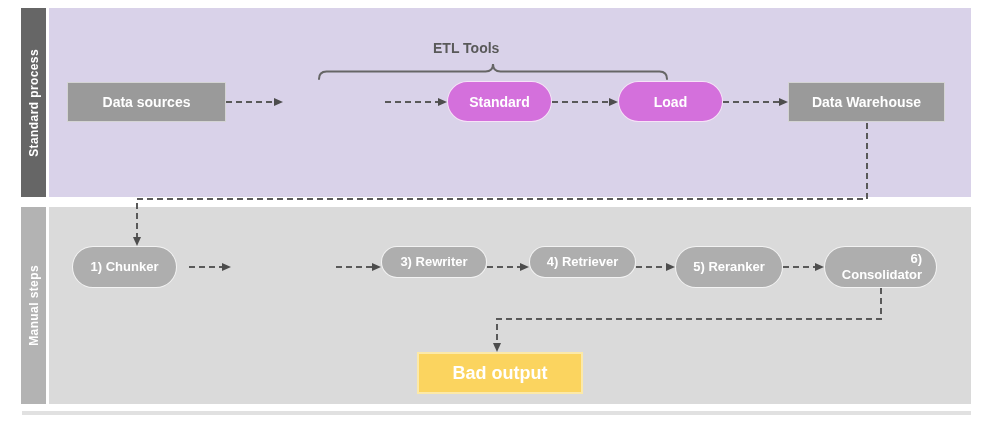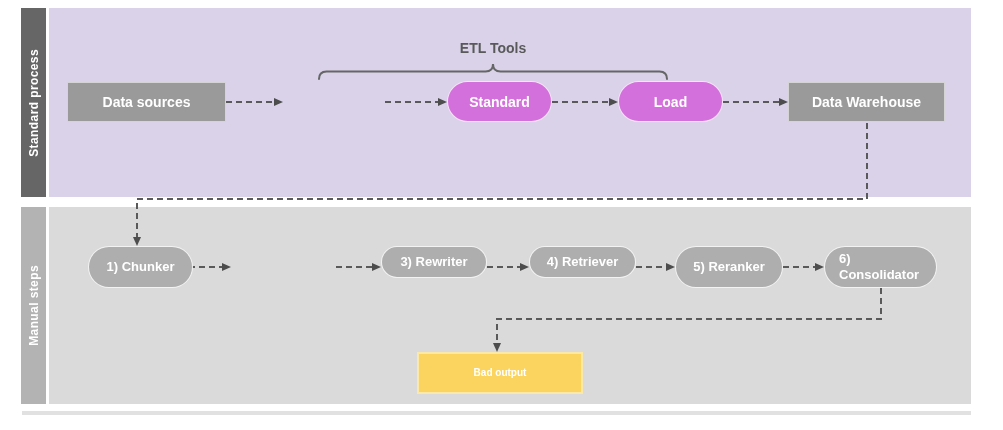--- a/index.html
+++ b/index.html
@@ -28,21 +28,21 @@
   .lane1-body  { left:49px; top:8px;   width:922px; height:189px; background:#d9d2e9; }
   .lane2-strip { left:21px; top:207px; width:25px; height:197px; background:#b3b3b3; }
   .lane2-body  { left:49px; top:207px; width:922px; height:197px; background:#dadada; }
   .bottom-divider {
     position:absolute; left:22px; top:411px; width:949px; height:4px;
     background:#e1e1e1;
   }
   .node {
     position:absolute;
     display:flex; align-items:center; justify-content:center;
-    color:#ffffff; font-weight:bold; text-align:left;
+    color:#ffffff; font-weight:bold; text-align:right;
     box-sizing:border-box;
     line-height:16px;
   }
   .box {
     background:#9a9a9a;
     border:1px solid #d4d4d4;
     font-size:14px;
   }
   .pill {
     border-radius:21px;
@@ -52,25 +52,25 @@
   }
   .pill-etl {
     background:#d470dc;
     border:1.5px solid rgba(255,255,255,0.8);
     font-size:14px;
   }
   .pill-gray { background:#aeaeae; }
   .box-yellow {
     background:#fbd45f;
     border:2px solid #fce9a8;
-    font-size:10px;
+    font-size:18px;
   }
   .brace-label {
     position:absolute; left:433px; top:40px; width:120px;
-    text-align:center;
+    text-align:left;
     color:#595959; font-weight:bold; font-size:14px;
   }
   .connectors {
     position:absolute; left:0; top:0;
     pointer-events:none;
   }
 </style>
 </head>
 <body>
 
@@ -110,20 +110,20 @@
       <path d="M881,288 V319 H497 V343" marker-end="url(#arr)"></path>
     </g>
     <path d="M319,79 Q319,71.5 326.5,71.5 L485.5,71.5 Q493,71.5 493,64 Q493,71.5 500.5,71.5 L659.5,71.5 Q667,71.5 667,79" stroke="#666666" stroke-width="2" fill="none" stroke-linecap="round"></path>
   </svg>
 
   <div class="node box" style="left:67px; top:82px; width:159px; height:40px;">Data sources</div>
   <div class="node pill pill-etl" style="left:447px; top:81px; width:105px; height:41px;">Standard</div>
   <div class="node box" style="left:788px; top:82px; width:157px; height:40px;">Data Warehouse</div>
   <div class="node pill pill-etl" style="left:618px; top:81px; width:105px; height:41px;">Load</div>
 
-  <div class="node pill pill-gray" style="left:88px; top:246px; width:105px; height:42px;">1) Chunker</div>
+  <div class="node pill pill-gray" style="left:72px; top:246px; width:105px; height:42px;">1) Chunker</div>
   <div class="node pill pill-gray" style="left:381px; top:246px; width:106px; height:32px;">3) Rewriter</div>
   <div class="node pill pill-gray" style="left:529px; top:246px; width:107px; height:32px;">4) Retriever</div>
   <div class="node pill pill-gray" style="left:675px; top:246px; width:108px; height:42px;">5) Reranker</div>
   <div class="node pill pill-gray" style="left:824px; top:246px; width:113px; height:42px;">6) Consolidator</div>
   <div class="node box-yellow node" style="left:417px; top:352px; width:166px; height:42px;">Bad output</div>
 
 </div>
 
 </body></html>

